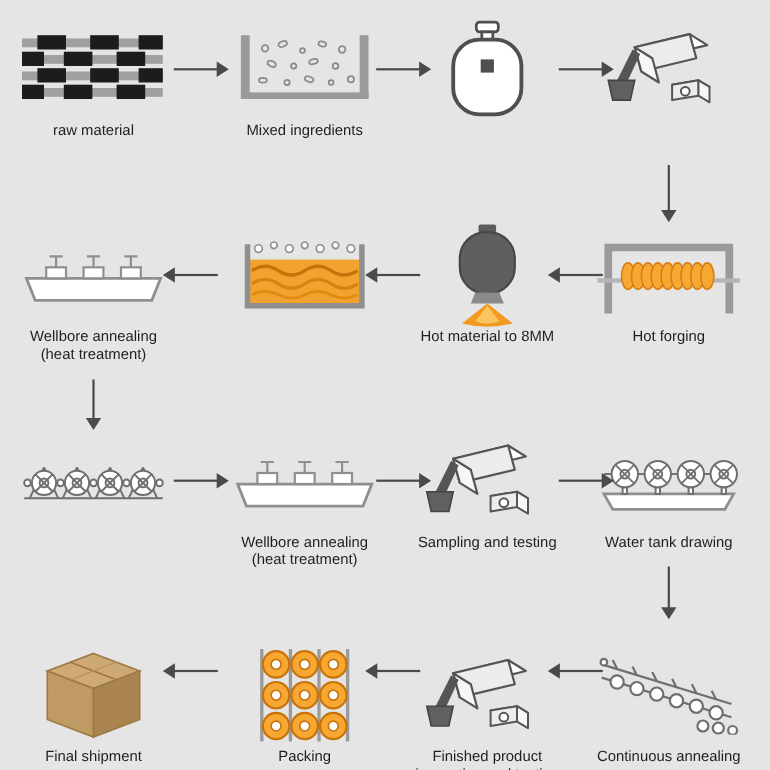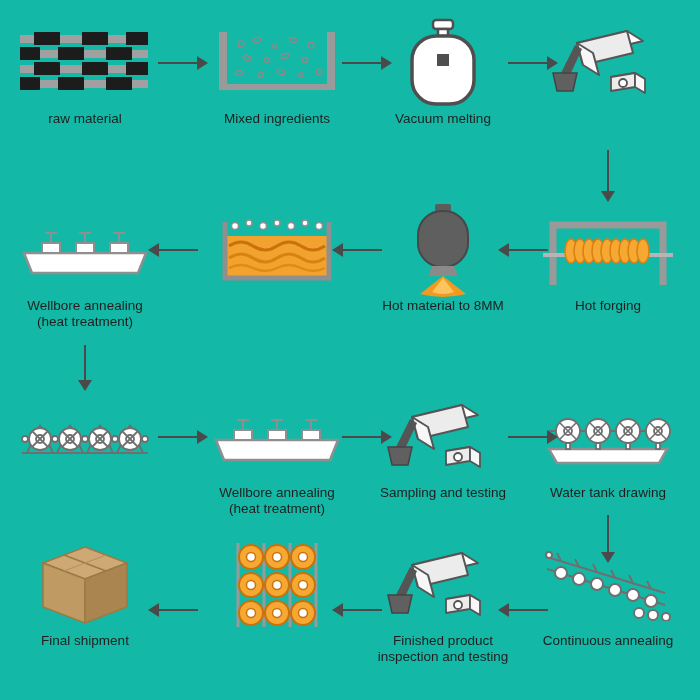--- a/index.html
+++ b/index.html
@@ -1,28 +1,28 @@
 <!DOCTYPE html>
 <html><head>
 <meta charset="utf-8">
 <style>
   * { box-sizing: border-box; margin: 0; padding: 0; }
   html,body { background:#ffffff; }
   body { font-family: "Liberation Sans", sans-serif; color:#1f1f1f; }
-  .canvas { position:relative; width:700px; height:700px; background:#14b8a6; overflow:hidden; }
+  .canvas { position:relative; width:700px; height:700px; background:#e5e5e5; overflow:hidden; }
 
   .cell { position:absolute; width:170px; }
   .icon-box { height:90px; display:flex; align-items:center; justify-content:center; }
   .step-label { display:block; width:138px; margin:3px auto 0; text-align:center;
                 font-size:13.5px; line-height:16px; color:#1f1f1f; }
 
   
   .c1 { left:0px; } .c2 { left:192px; } .c3 { left:358px; } .c4 { left:523px; }
   
-  .r1 { top:18px; } .r2 { top:205px; } .r3 { top:392px; } .r4 { top:540px; }
+  .r1 { top:18px; } .r2 { top:205px; } .r3 { top:392px; } .r4 { top:587px; }
 
   
   .harrow { position:absolute; width:40px; height:2px; background:#4a4a4a; }
   .harrow.right::after { content:""; position:absolute; right:-10px; top:50%;
     transform:translateY(-50%); border-left:11px solid #4a4a4a;
     border-top:7px solid transparent; border-bottom:7px solid transparent; }
   .harrow.left::before { content:""; position:absolute; left:-10px; top:50%;
     transform:translateY(-50%); border-right:11px solid #4a4a4a;
     border-top:7px solid transparent; border-bottom:7px solid transparent; }
   .varrow { position:absolute; width:2px; background:#4a4a4a; }
@@ -93,21 +93,20 @@
 
   <div class="cell r1 c3">
     <div class="icon-box">
       <svg width="80" height="90" viewBox="0 0 80 90">
         <rect x="30" y="2" width="20" height="9" rx="3" fill="#ffffff" stroke="#4f4f4f" stroke-width="2.5"></rect>
         <rect x="35" y="11" width="10" height="7" fill="#ffffff" stroke="#4f4f4f" stroke-width="2.5"></rect>
         <rect x="9" y="18" width="62" height="68" rx="24" fill="#ffffff" stroke="#4f4f4f" stroke-width="3.5"></rect>
         <rect x="34" y="36" width="12" height="12" fill="#4f4f4f"></rect>
       </svg>
     </div>
-    <span class="step-label">Vacuum melting</span>
   </div>
 
   <div class="cell r1 c4">
     <div class="icon-box">
       <svg width="118" height="84" viewBox="0 0 118 84">
         <g stroke="#555555" stroke-width="2" stroke-linejoin="round">
           <polygon points="28,22 78,10 94,20 44,32" fill="#ffffff"></polygon>
           <polygon points="28,22 78,10 84,32 34,44" fill="#ececec"></polygon>
           <polygon points="28,22 44,32 50,54 34,44" fill="#f7f7f7"></polygon>
         </g>
@@ -399,20 +398,21 @@
             <circle cx="70" cy="16" r="4.5"></circle>
           <circle cx="18" cy="44" r="4.5"></circle>
             <circle cx="44" cy="44" r="4.5"></circle>
             <circle cx="70" cy="44" r="4.5"></circle>
           <circle cx="18" cy="72" r="4.5"></circle>
             <circle cx="44" cy="72" r="4.5"></circle>
             <circle cx="70" cy="72" r="4.5"></circle>
         </g>
       </svg>
     </div>
+    <span class="step-label">Packing</span>
   </div>
 
   <div class="cell r4 c1">
     <div class="icon-box">
       <svg width="100" height="84" viewBox="0 0 100 84">
         <polygon points="50,4 92,20 50,36 8,20" fill="#cfa975" stroke="#9b7a44" stroke-width="1.5"></polygon>
         <polygon points="8,20 50,36 50,80 8,64" fill="#c09a63" stroke="#9b7a44" stroke-width="1.5"></polygon>
         <polygon points="92,20 50,36 50,80 92,64" fill="#ab854f" stroke="#9b7a44" stroke-width="1.5"></polygon>
         <line x1="29" y1="12" x2="71" y2="28" stroke="#9b7a44" stroke-width="1.5"></line>
         <line x1="29" y1="28" x2="71" y2="12" stroke="#b9905a" stroke-width="1.2"></line>

